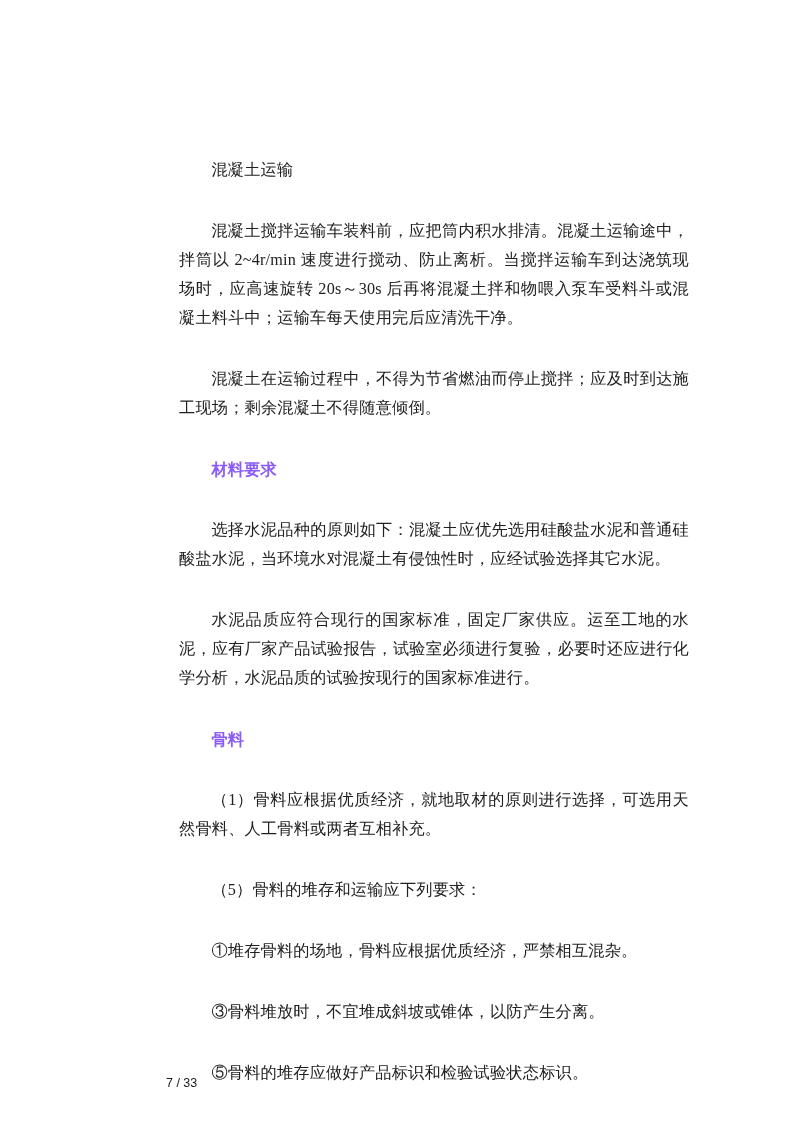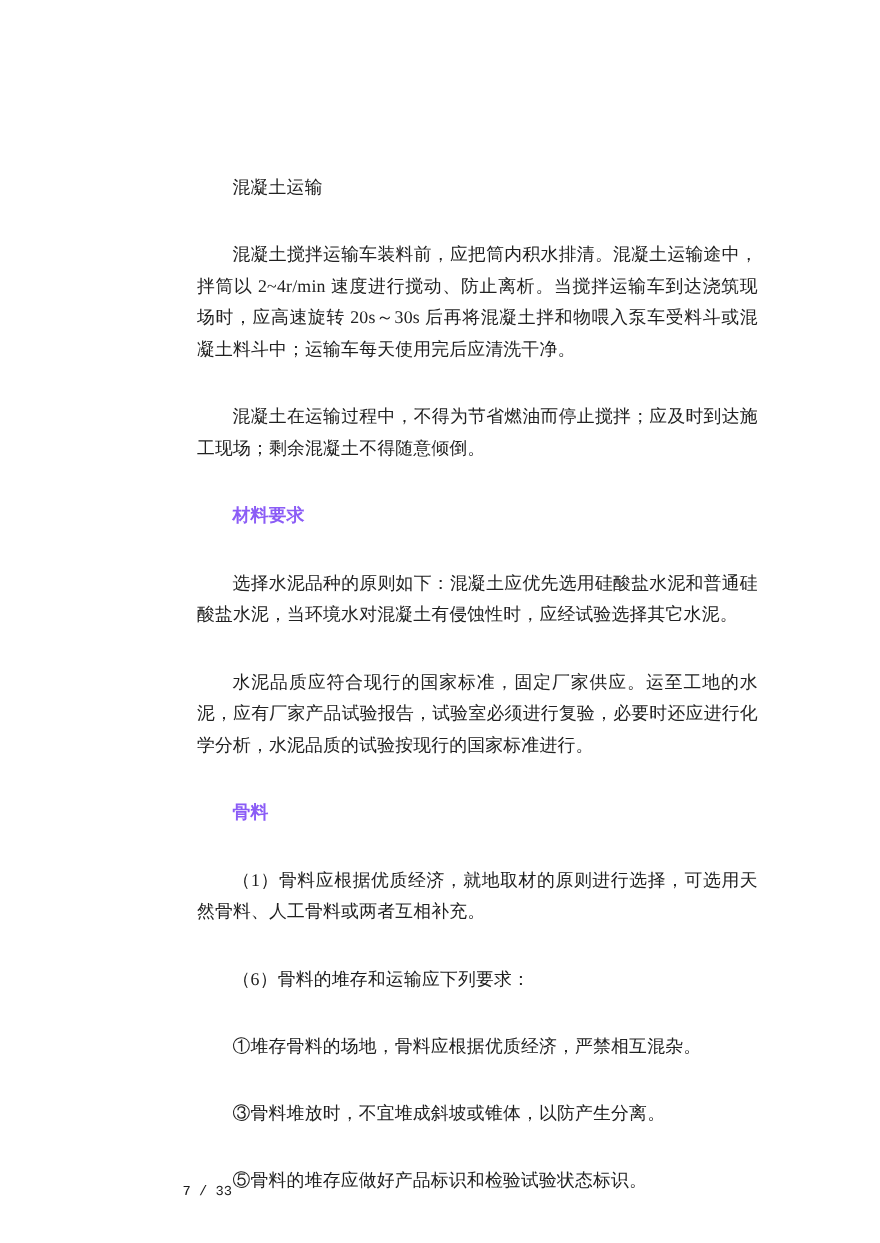--- a/index.html
+++ b/index.html
@@ -46,38 +46,38 @@
     color: #8b5cf6;
   }
 
   .footer {
     position: absolute;
     left: 118px;
     top: 1027px;
     font-size: 12.5px;
     line-height: 16px;
     color: #1a1a1a;
-    font-family: Liberation Mono, monospace;
+    font-family: Liberation Sans, sans-serif;
   }
 </style>
 </head>
 <body>
 
 <div class="page">
 
   <div class="content">
     <p class="doc-title">混凝土运输</p>
     <p class="para">混凝土搅拌运输车装料前，应把筒内积水排清。混凝土运输途中，拌筒以 2~4r/min 速度进行搅动、防止离析。当搅拌运输车到达浇筑现场时，应高速旋转 20s～30s 后再将混凝土拌和物喂入泵车受料斗或混凝土料斗中；运输车每天使用完后应清洗干净。</p>
     <p class="para">混凝土在运输过程中，不得为节省燃油而停止搅拌；应及时到达施工现场；剩余混凝土不得随意倾倒。</p>
     <p class="heading">材料要求</p>
     <p class="para">选择水泥品种的原则如下：混凝土应优先选用硅酸盐水泥和普通硅酸盐水泥，当环境水对混凝土有侵蚀性时，应经试验选择其它水泥。</p>
     <p class="para">水泥品质应符合现行的国家标准，固定厂家供应。运至工地的水泥，应有厂家产品试验报告，试验室必须进行复验，必要时还应进行化学分析，水泥品质的试验按现行的国家标准进行。</p>
     <p class="heading">骨料</p>
     <p class="para">（1）骨料应根据优质经济，就地取材的原则进行选择，可选用天然骨料、人工骨料或两者互相补充。</p>
-    <p class="para">（6）骨料的堆存和运输应下列要求：</p>
+    <p class="para">（5）骨料的堆存和运输应下列要求：</p>
     <p class="para">①堆存骨料的场地，骨料应根据优质经济，严禁相互混杂。</p>
     <p class="para">③骨料堆放时，不宜堆成斜坡或锥体，以防产生分离。</p>
     <p class="para">⑤骨料的堆存应做好产品标识和检验试验状态标识。</p>
   </div>
 
   <div class="footer">7 / 33</div>
 
 </div>
 
 </body></html>

